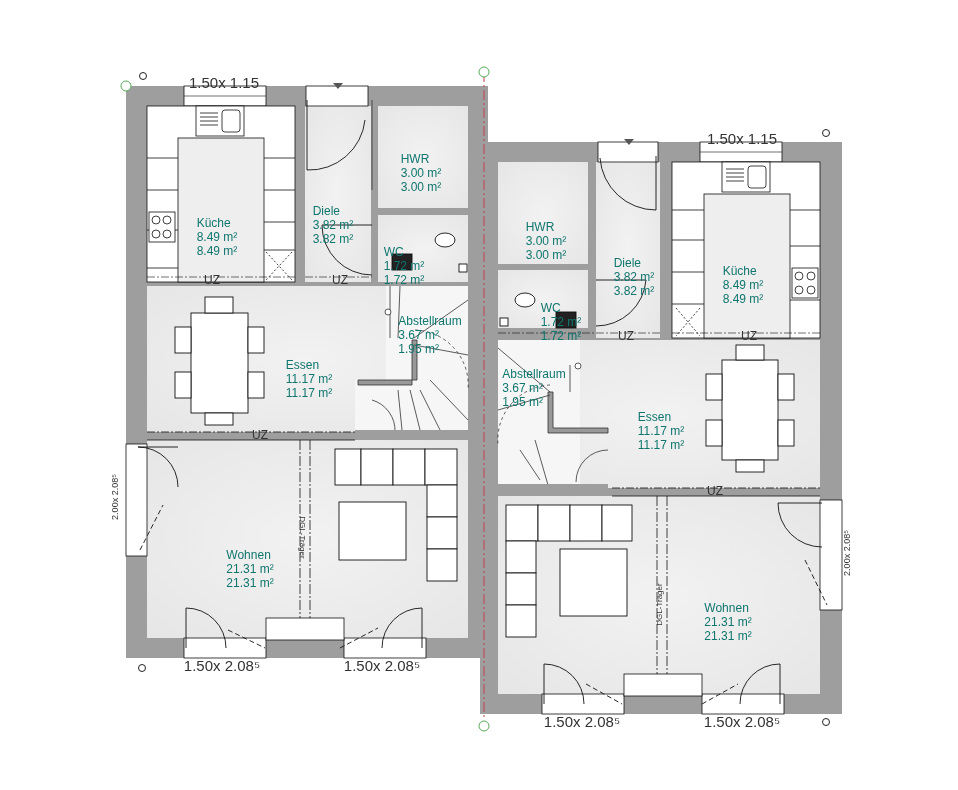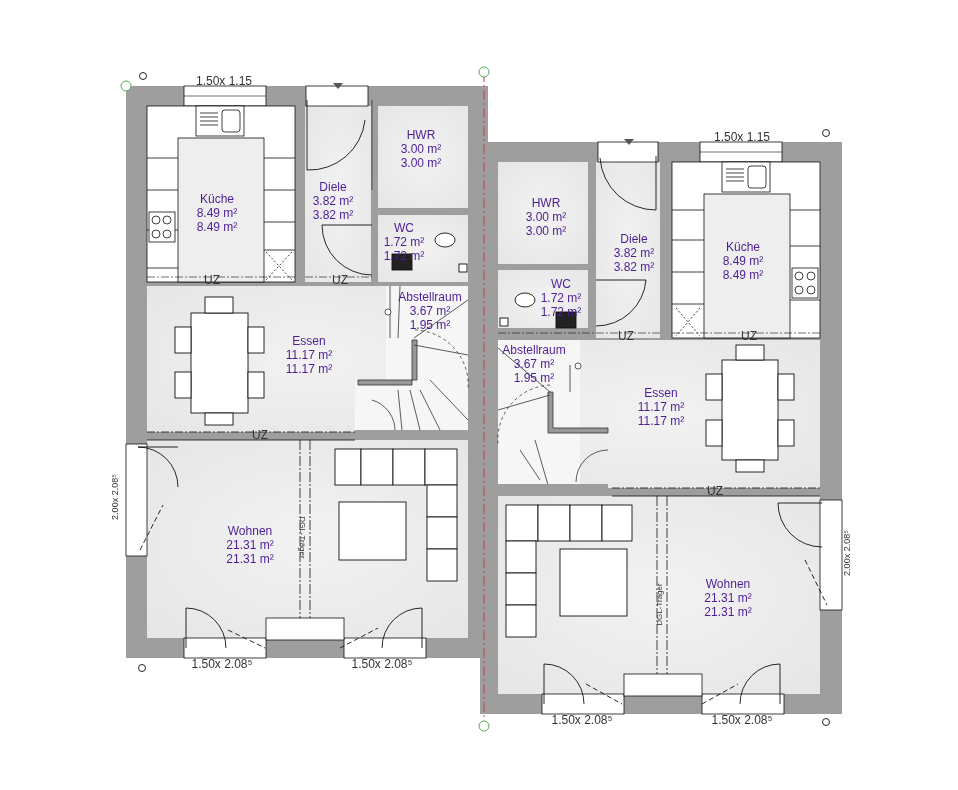--- a/index.html
+++ b/index.html
@@ -1,19 +1,19 @@
 <!DOCTYPE html>
 <html><head>
 <meta charset="utf-8">
 <style>
   html, body { margin:0; padding:0; background:#ffffff; }
   body { width:958px; height:790px; position:relative; overflow:hidden; font-family:"Liberation Sans", sans-serif; }
   #plan { position:absolute; left:0; top:0; }
-  .lbl { position:absolute; text-align:center; font-size:12px; color:#4c1d95; line-height:14px; white-space:nowrap; transform:translateX(-50%); }
-  .dim { position:absolute; font-size:12px; color:#333; white-space:nowrap; transform:translateX(-50%);text-align:center; }
+  .lbl { position:absolute; text-align:left; font-size:12px; color:#0f766e; line-height:14px; white-space:nowrap; transform:translateX(-50%);margin-top:24px; }
+  .dim { position:absolute; font-size:15px; color:#333; white-space:nowrap; transform:translateX(-50%);text-align:center; }
   .dimv { position:absolute; font-size:9px; color:#333; white-space:nowrap; transform-origin:center; }
   .uz { position:absolute; font-size:12px; color:#333; transform:translateX(-50%); }
   .tr { position:absolute; font-size:8px; color:#333; white-space:nowrap; transform-origin:center; }
 </style>
 </head>
 <body>
 
 <svg id="plan" width="958" height="790" viewBox="0 0 958 790" xmlns="http://www.w3.org/2000/svg">
   <defs>
     <radialGradient id="fl" cx="50%" cy="50%" r="70%">

